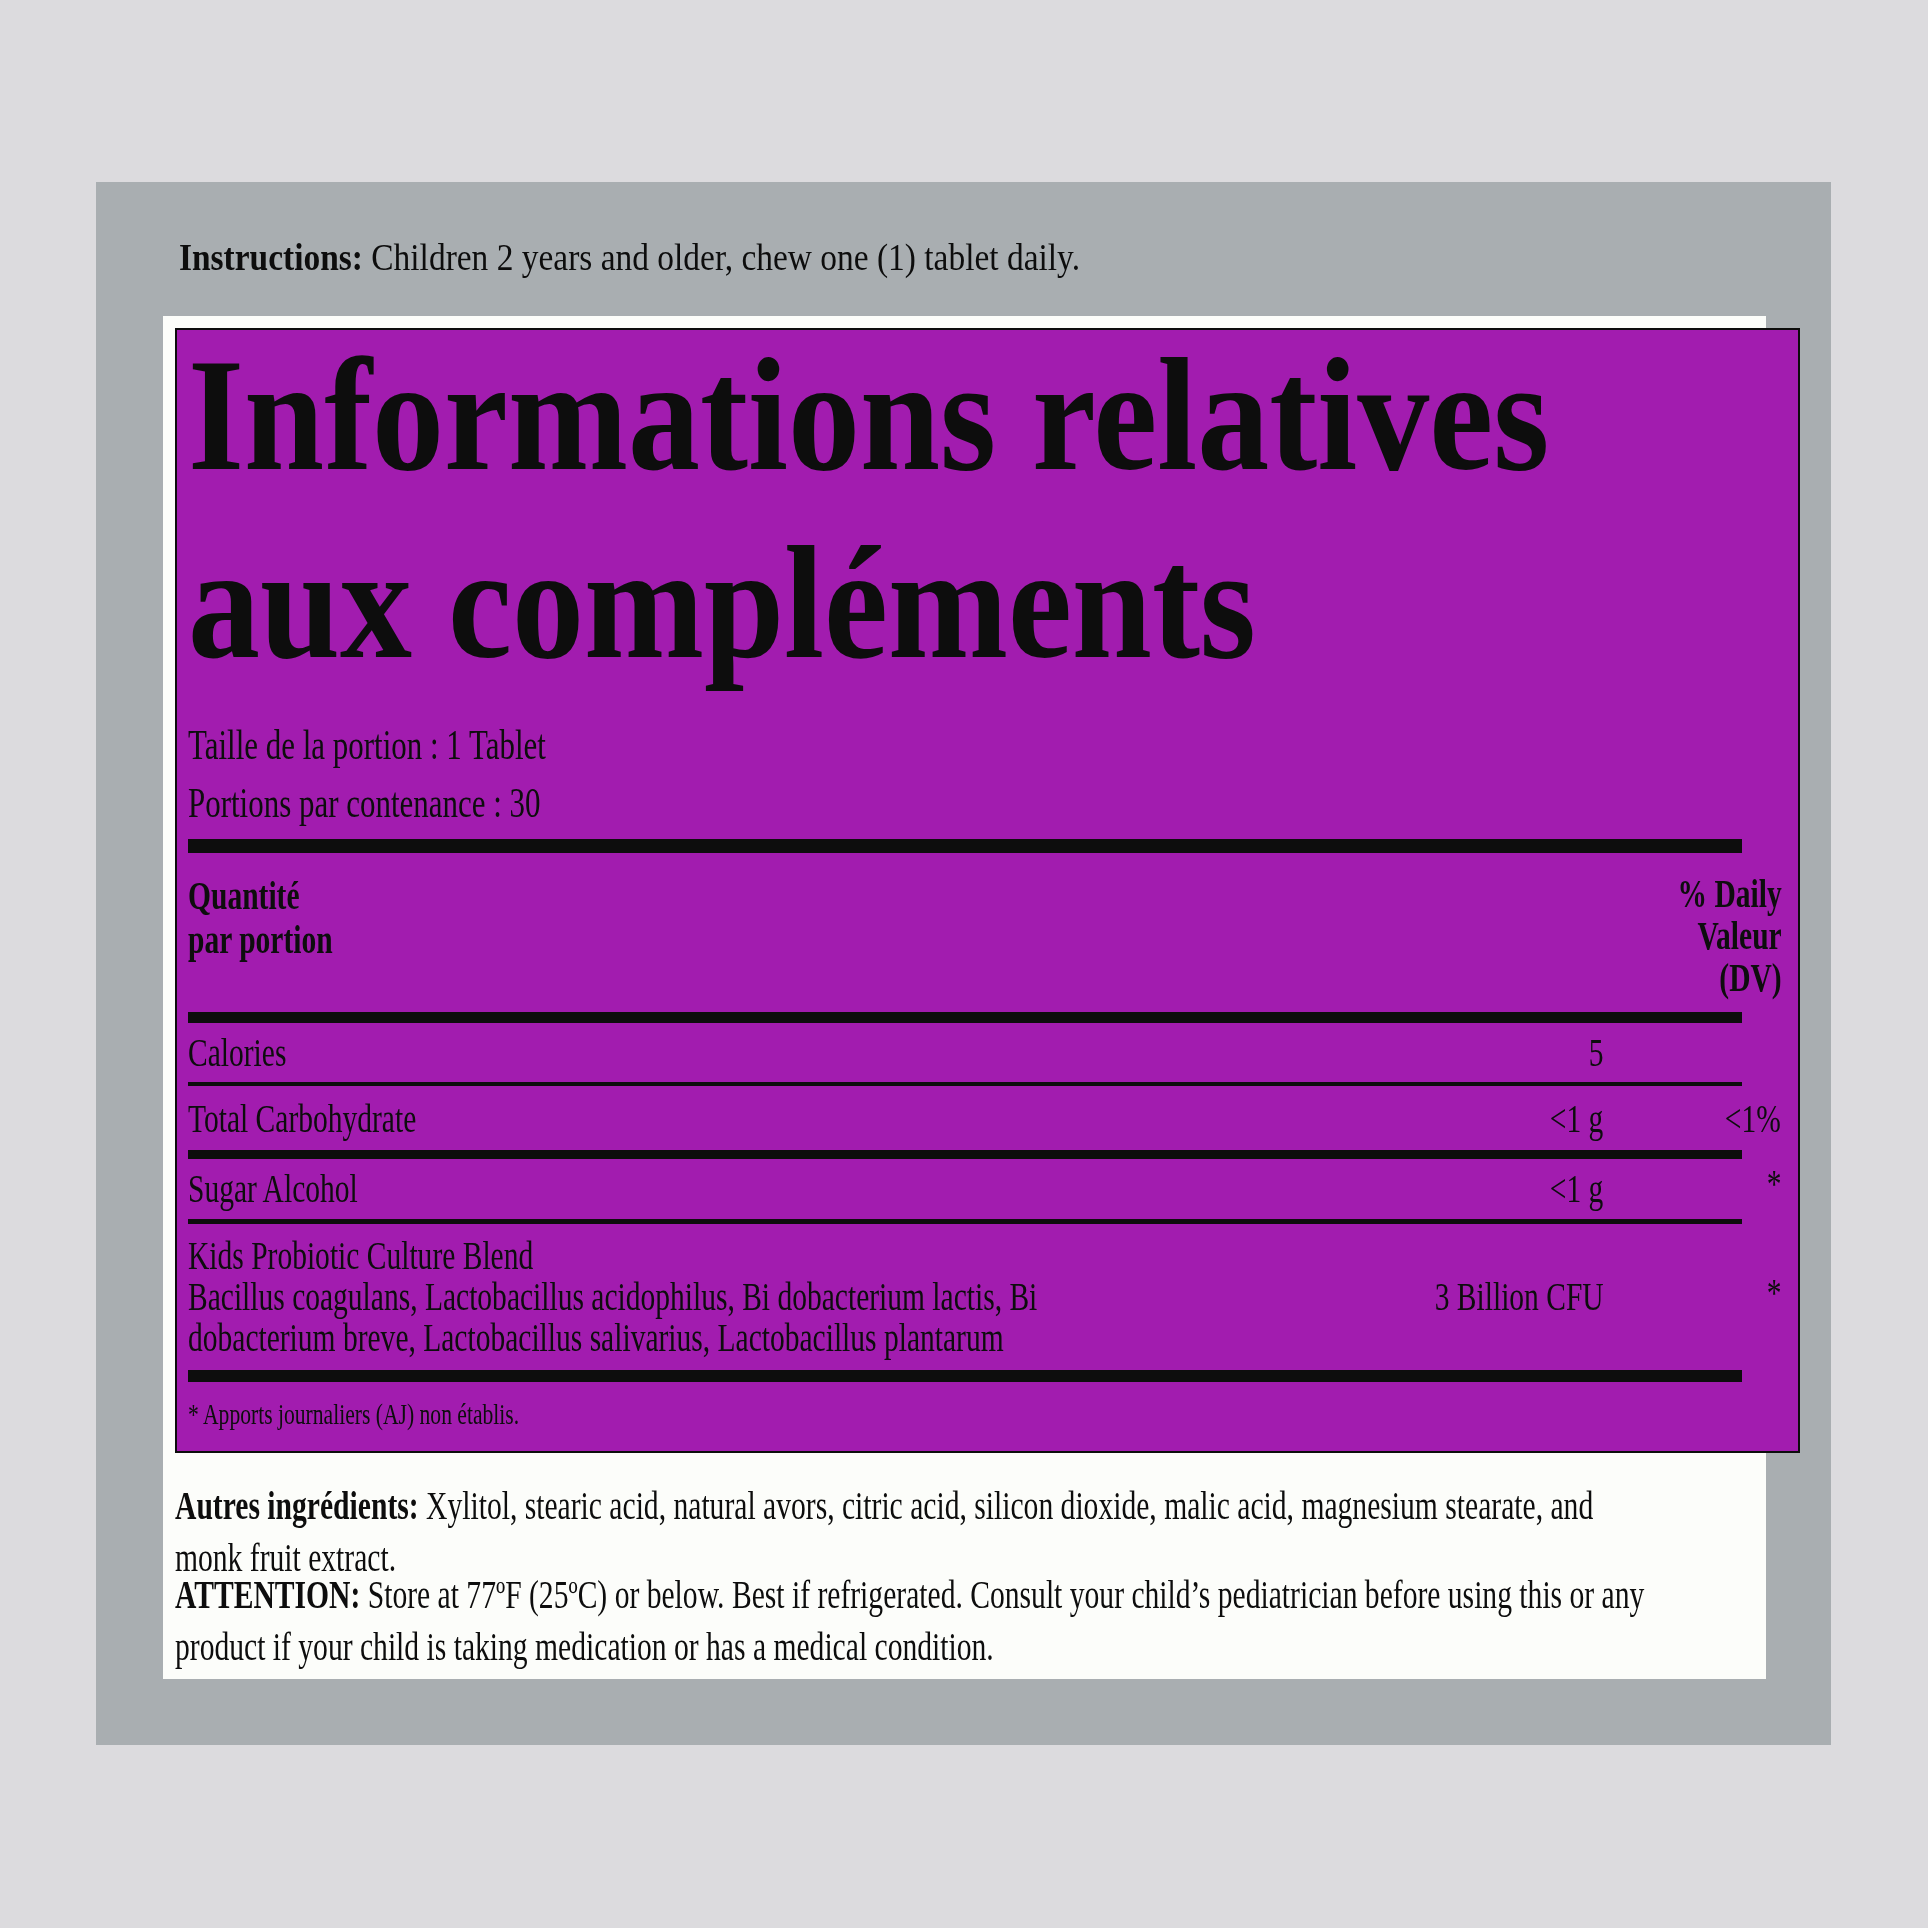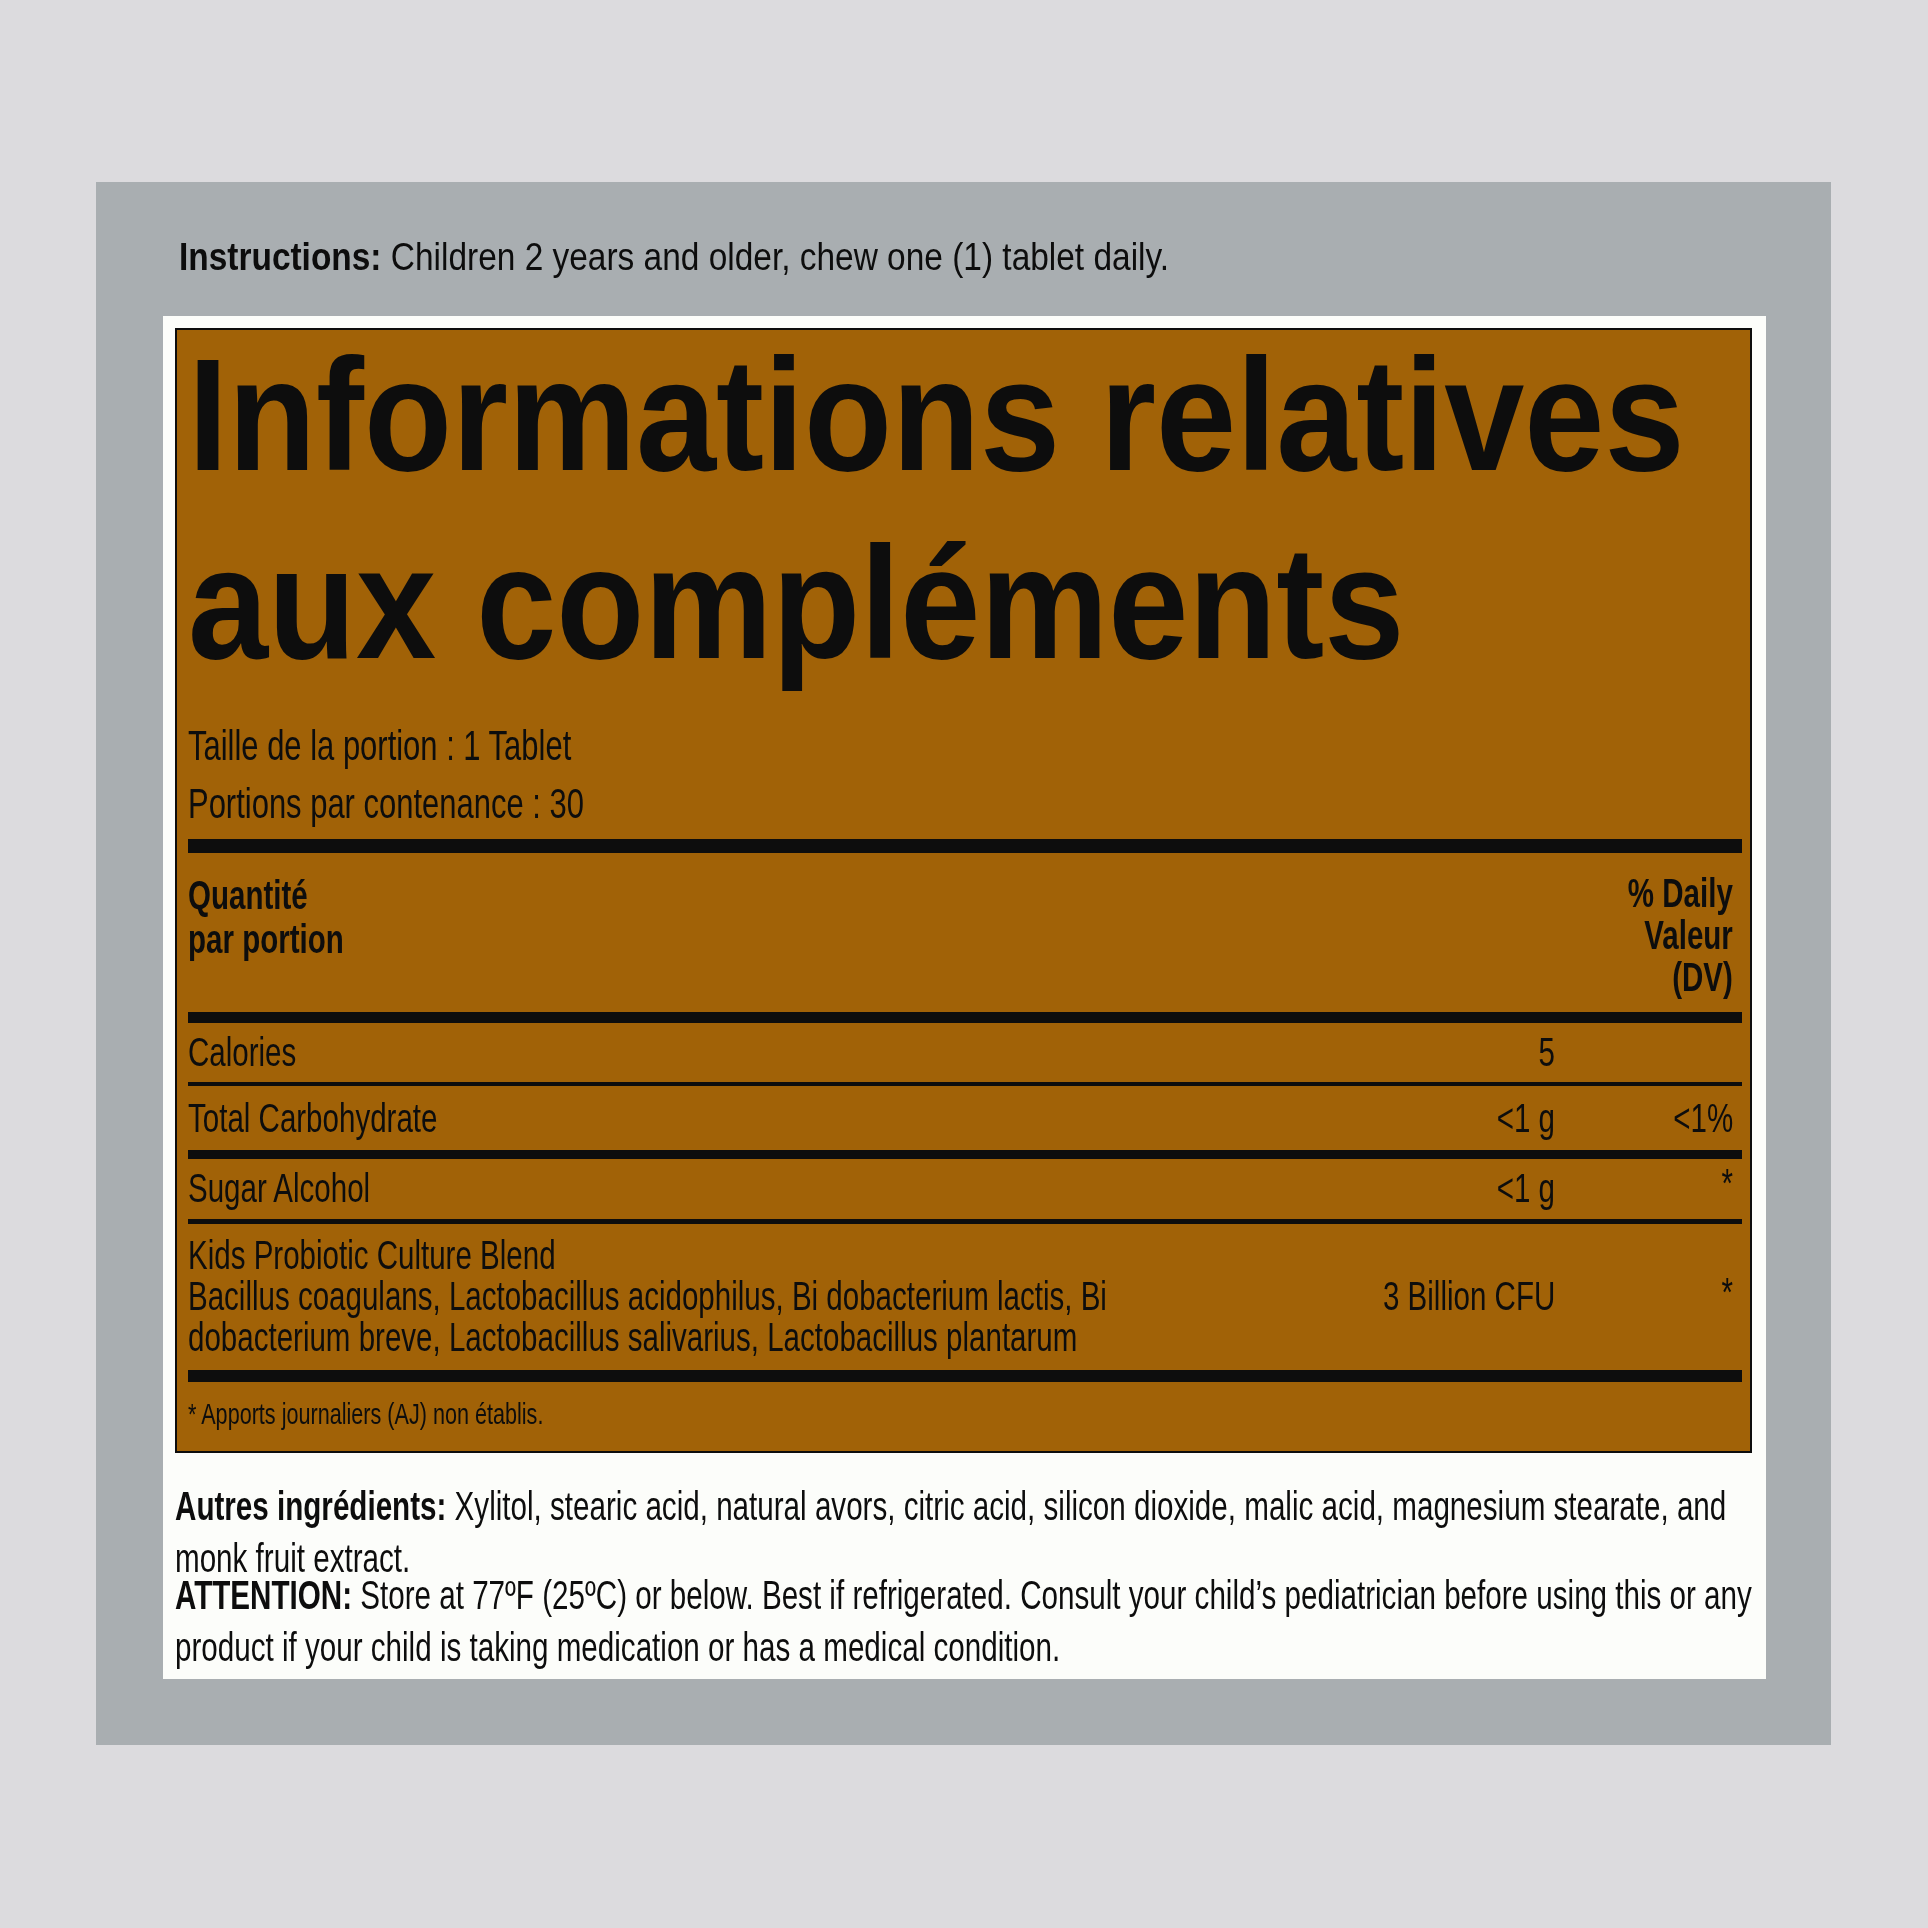--- a/index.html
+++ b/index.html
@@ -4,23 +4,23 @@
 <style>
   html,body{margin:0;padding:0;}
   body{
     width:1928px;height:1928px;
     background:#dcdbde;
     font-family:"Liberation Sans", sans-serif;
     color:#0d0d0d;
     -webkit-font-smoothing:antialiased;
   }
   .page{position:relative;width:1928px;height:1928px;overflow:hidden;}
-  .panel{position:absolute;left:96px;top:182px;width:1735px;height:1563px;background:#a9aeb1;}
+  .panel{position:absolute;left:96px;top:182px;width:1735px;height:1563px;background:#a9aeb1;font-family:Liberation Serif, serif;}
   .whitebox{position:absolute;left:67px;top:134px;width:1603px;height:1363px;background:#fcfdfa;}
-  .borderbox{position:absolute;left:12.2px;top:12.2px;width:1573px;height:1121px;border:2.8px solid #0d0d0d;background:#a16207;}
+  .borderbox{position:absolute;left:12.2px;top:12.2px;width:1573px;height:1121px;border:2.8px solid #0d0d0d;background:#a21caf;padding-left:48px;}
   .t{position:absolute;white-space:nowrap;}
   .sx{transform:scaleX(0.72);transform-origin:0 0;}
   .sxr{transform:scaleX(0.72);transform-origin:100% 0;text-align:right;}
   .bar{position:absolute;left:10.4px;width:1554px;background:#0d0d0d;}
   .instr{left:83px;top:56px;font-size:38px;line-height:38px;transform:scaleX(0.88);transform-origin:0 0;}
   .title{left:10.4px;top:-9.4px;font-size:160px;line-height:188px;font-weight:bold;transform:scaleX(0.90);transform-origin:0 0;}
   .serving{left:10.4px;top:386px;font-size:43px;line-height:58px;}
   .hdrL{left:10.4px;top:543px;font-size:41px;line-height:44px;font-weight:bold;}
   .hdrR{right:17px;top:542px;font-size:41px;line-height:42px;font-weight:bold;}
   .rowlabel{left:10.4px;font-size:41px;line-height:41px;}

